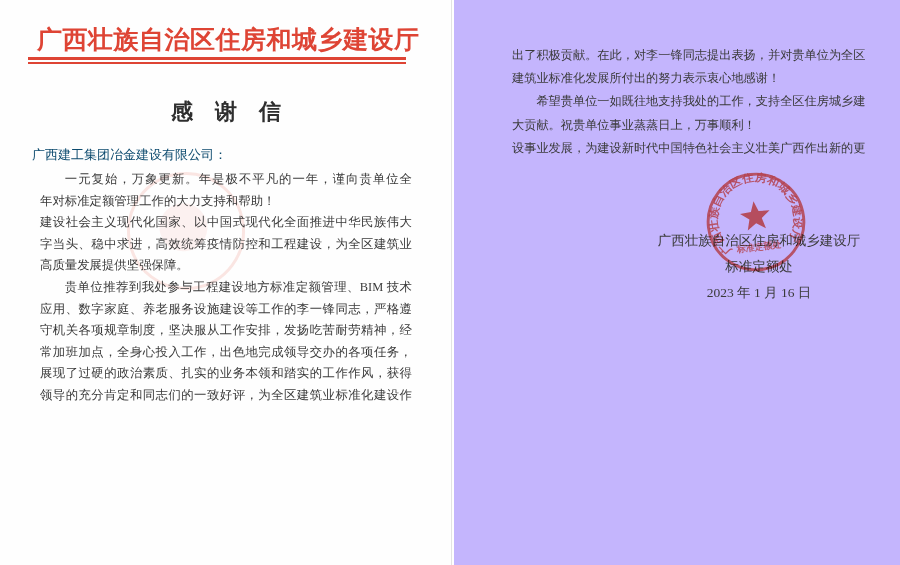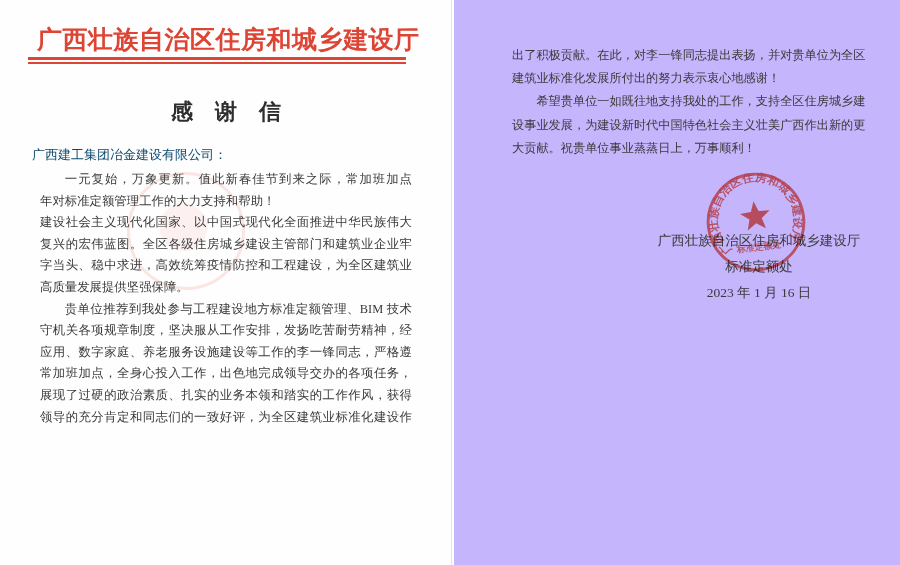--- a/index.html
+++ b/index.html
@@ -74,43 +74,42 @@
     <div class="rule rule-top"></div>
     <div class="rule rule-bottom"></div>
 
     <div class="letter-title">感　谢　信</div>
 
     <div class="bleed-seal"></div>
 
     <div class="salutation">广西建工集团冶金建设有限公司：</div>
 
     <div class="body-block body-left">
-      <div class="line indent">一元复始，万象更新。值此新春佳节到来之际，常加班加点</div>
+      <div class="line indent">一元复始，万象更新。年是极不平凡的一年，谨向贵单位全</div>
       <div class="line short">年对标准定额管理工作的大力支持和帮助！</div>
       <div class="line">建设社会主义现代化国家、以中国式现代化全面推进中华民族伟大</div>
-      <div class="line">复兴的宏伟蓝图。全区各级住房城乡建设主管部门和建筑业企业牢</div>
       <div class="line">字当头、稳中求进，高效统筹疫情防控和工程建设，为全区建筑业</div>
       <div class="line short">高质量发展提供坚强保障。</div>
       <div class="line indent">贵单位推荐到我处参与工程建设地方标准定额管理、BIM 技术</div>
+      <div class="line">应用、数字家庭、养老服务设施建设等工作的李一锋同志，严格遵</div>
       <div class="line">守机关各项规章制度，坚决服从工作安排，发扬吃苦耐劳精神，经</div>
-      <div class="line">应用、数字家庭、养老服务设施建设等工作的李一锋同志，严格遵</div>
       <div class="line">常加班加点，全身心投入工作，出色地完成领导交办的各项任务，</div>
       <div class="line">展现了过硬的政治素质、扎实的业务本领和踏实的工作作风，获得</div>
       <div class="line">领导的充分肯定和同志们的一致好评，为全区建筑业标准化建设作</div>
     </div>
   </div>
 
   <div class="page page-right">
 
     <div class="body-block body-right">
       <div class="line">出了积极贡献。在此，对李一锋同志提出表扬，并对贵单位为全区</div>
       <div class="line short">建筑业标准化发展所付出的努力表示衷心地感谢！</div>
       <div class="line indent">希望贵单位一如既往地支持我处的工作，支持全区住房城乡建</div>
+      <div class="line short">大贡献。祝贵单位事业蒸蒸日上，万事顺利！</div>
       <div class="line">设事业发展，为建设新时代中国特色社会主义壮美广西作出新的更</div>
-      <div class="line short">大贡献。祝贵单位事业蒸蒸日上，万事顺利！</div>
     </div>
 
     <div class="signature">
       <div>广西壮族自治区住房和城乡建设厅</div>
       <div>标准定额处</div>
       <div>2023 年 1 月 16 日</div>
     </div>
 
     <svg class="seal" viewBox="0 0 100 100" xmlns="http://www.w3.org/2000/svg">
       <defs>

